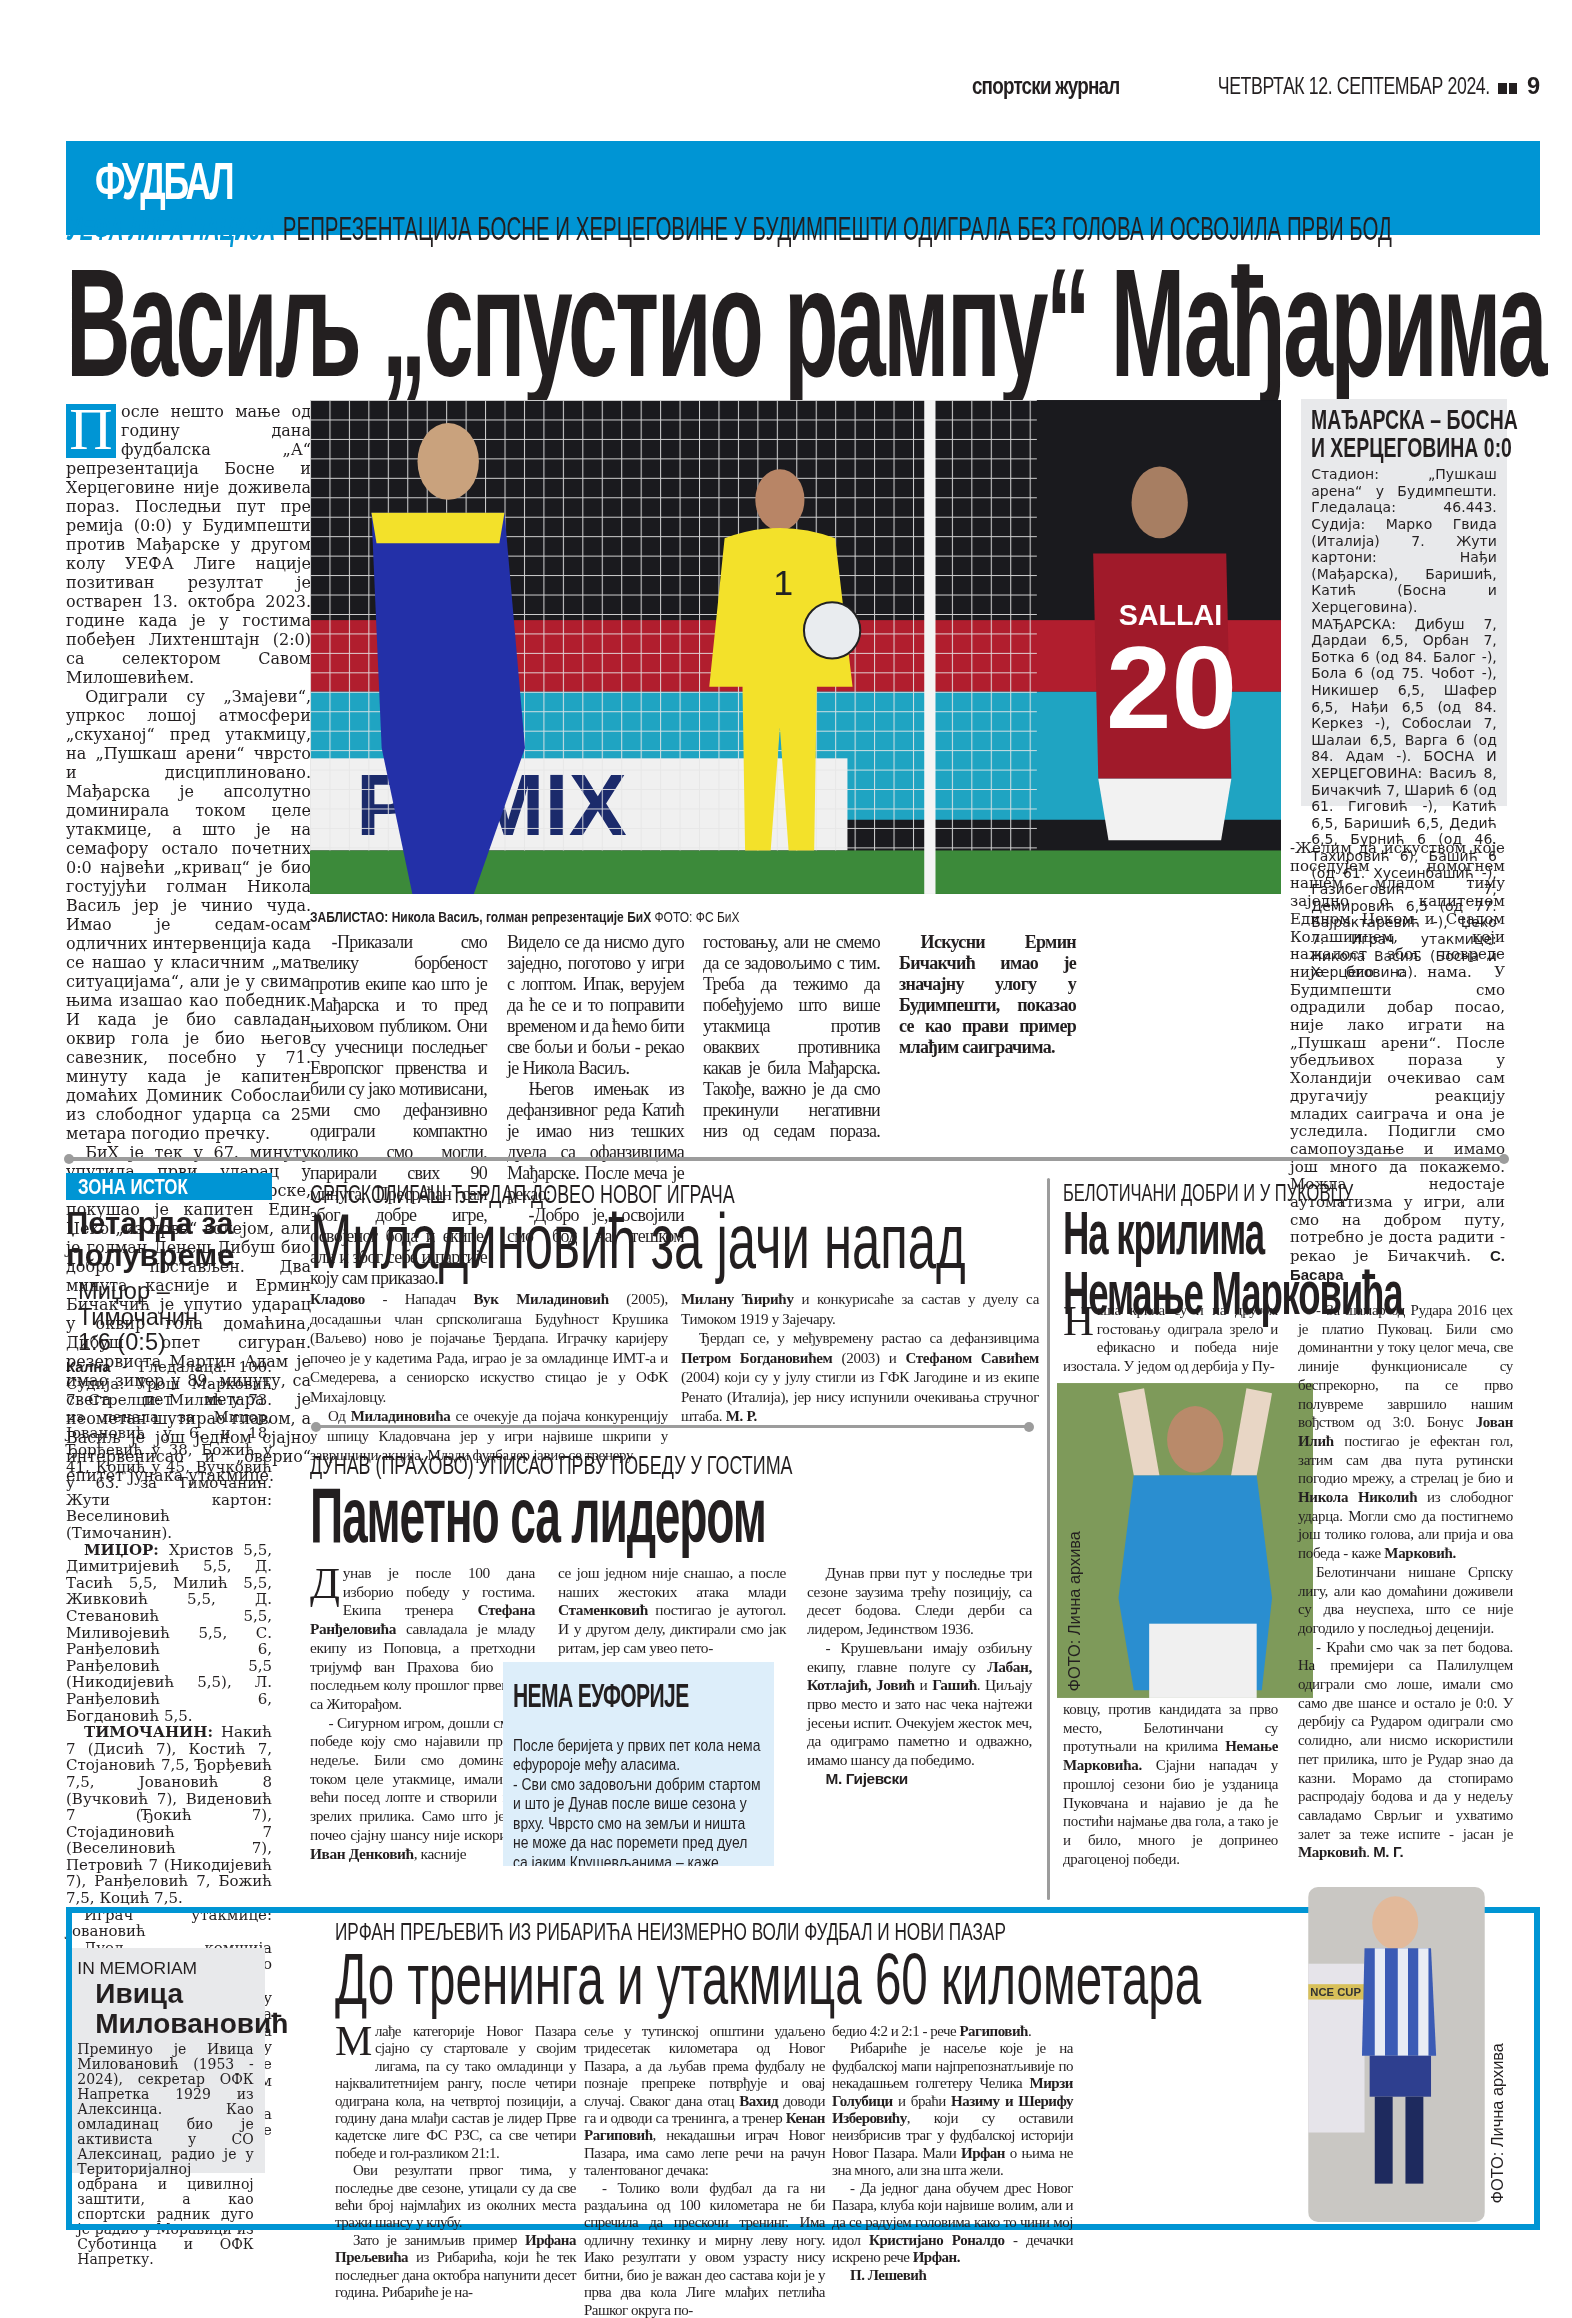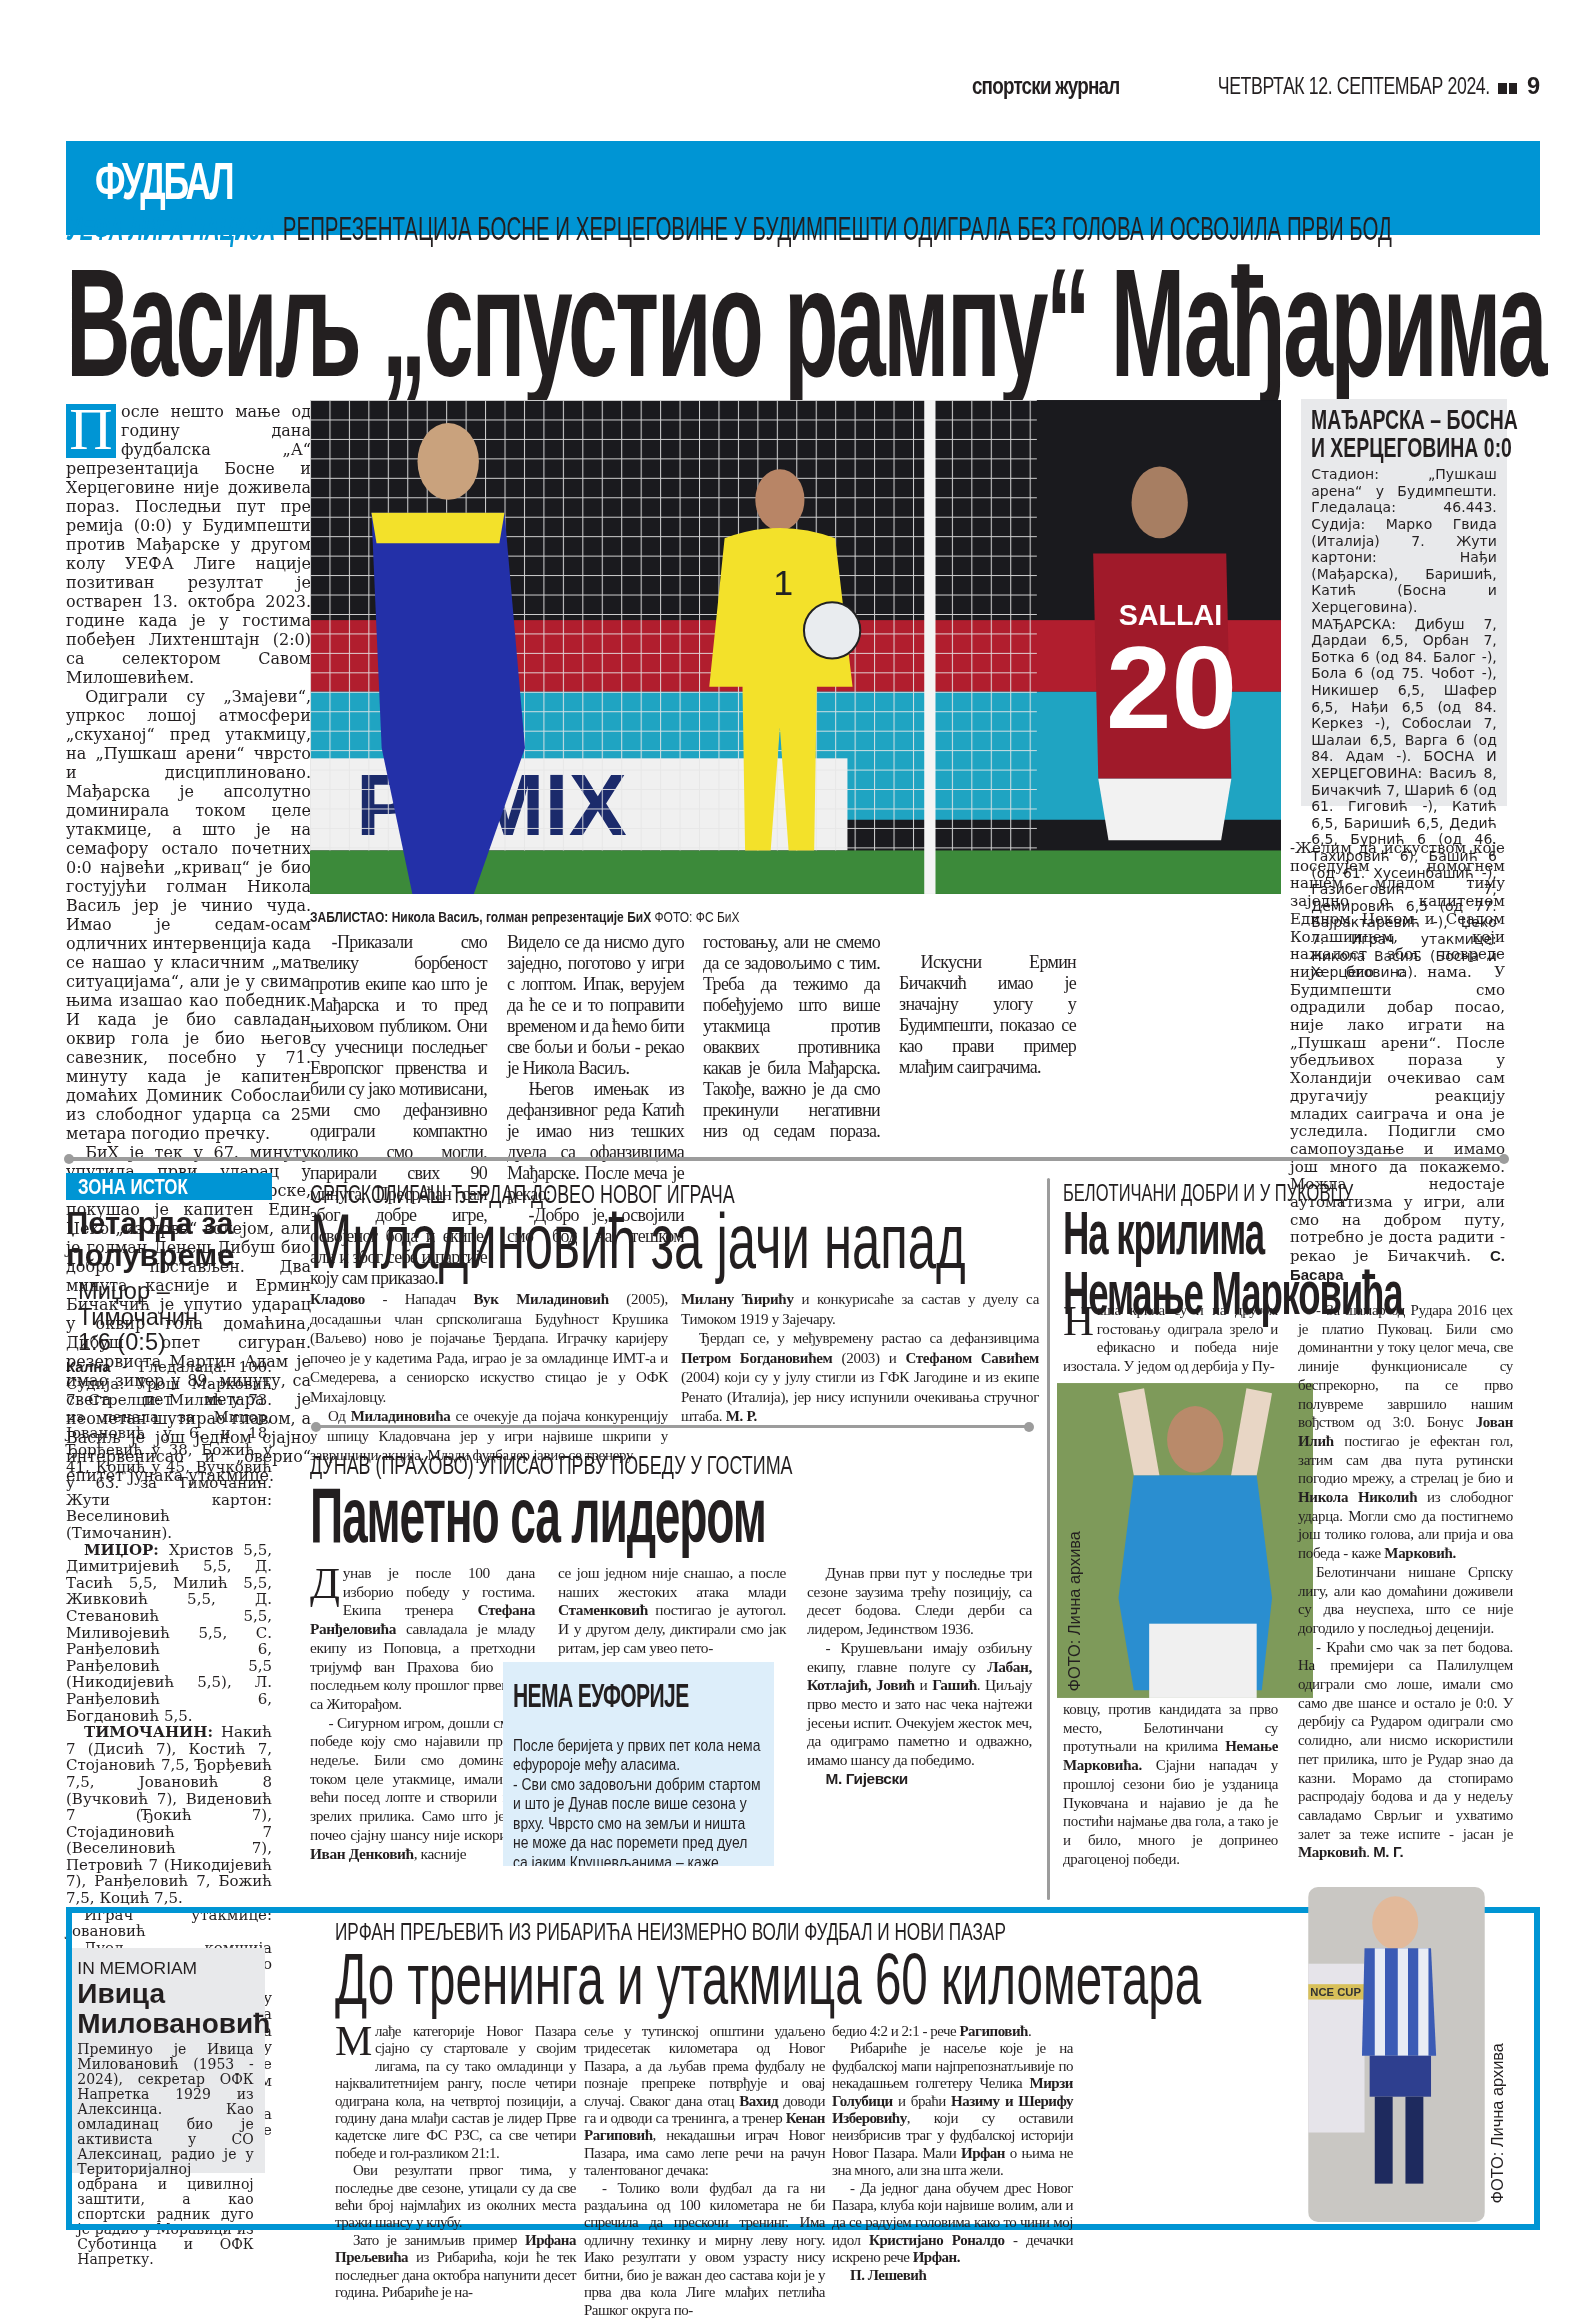--- a/index.html
+++ b/index.html
@@ -121,21 +121,21 @@
   <p>-Приказали смо велику борбеност против екипе као што је Мађарска и то пред њиховом публиком. Они су учесници последњег Европског првенства и били су јако мотивисани, ми смо дефанзивно одиграли компактно колико смо могли, парирали свих 90 минута. Пресрећан сам због добре игре, освојеног бода и екипе, али и због себе и партије коју сам приказао.</p>
 </div>
 <div class="abs col serif" style="left:507px;top:932px;width:177px;font-size:18px;line-height:21px;letter-spacing:-0.7px;">
   <p class="noi">Видело се да нисмо дуго заједно, поготово у игри с лоптом. Ипак, верујем да ће се и то поправити временом и да ћемо бити све бољи и бољи - рекао је Никола Васиљ.</p>
   <p>Његов имењак из дефанзивног реда Катић је имао низ тешких дуела са офанзивцима Мађарске. После меча је рекао:</p>
   <p style="max-height:42px;overflow:hidden;">-Добро је, освојили смо бод на тешком гостовању, али не смемо да се задовољимо с тим. Треба да тежимо да побеђујемо што више утакмица против оваквих противника какав је била Мађарска. Такође, важно је да смо прекинули негативни низ од седам пораза. Била је ово наша четврта утакмица са новим селектором и стручним штабом, имамо добру базу и на њој ћемо да градимо свој пут. Јако се радујем наредној утакмици против Немачке јер ћемо коначно играти пред нашим навијачима. Ствари које су биле добре настојаћемо да задржимо, а оне које нису поправимо. Верујем да је ово почетак једног доброг и позитивног низа.</p>
 </div>
 <div class="abs col serif" style="left:703px;top:932px;width:177px;font-size:18px;line-height:21px;letter-spacing:-0.7px;overflow:hidden;height:210px;">
   <p class="noi" style="margin-top:-42px;">-Добро је, освојили смо бод на тешком гостовању, али не смемо да се задовољимо с тим. Треба да тежимо да побеђујемо што више утакмица против оваквих противника какав је била Мађарска. Такође, важно је да смо прекинули негативни низ од седам пораза. Била је ово наша четврта утакмица са новим селектором и стручним штабом, имамо добру базу и на њој ћемо да градимо свој пут. Јако се радујем наредној утакмици против Немачке јер ћемо коначно играти пред нашим навијачима. Ствари које су биле добре настојаћемо да задржимо, а оне које нису поправимо. Верујем да је ово почетак једног доброг и позитивног низа.</p>
 </div>
-<div class="abs col serif" style="left:899px;top:952px;width:177px;font-size:18px;line-height:21px;letter-spacing:-0.7px;">
+<div class="abs col serif" style="left:899px;top:932px;width:177px;font-size:18px;line-height:21px;letter-spacing:-0.7px;font-weight:bold;">
   <p>Искусни Ермин Бичакчић имао је значајну улогу у Будимпешти, показао се као прави пример млађим саиграчима.</p>
 </div>
 <div class="abs col" style="left:1290px;top:840px;width:215px;font-size:15px;line-height:17.7px;">
   <p style="display:inline;">-Желим да искуством које поседујем помогнем нашем младом тиму заједно с капитеном Едином Џеком и Сеадом Колашинцем, који нажалост због повреде није био с нама. У Будимпешти смо одрадили добар посао, није лако играти на „Пушкаш арени“. После убедљивох пораза у Холандији очекивао сам другачију реакцију младих саиграча и она је уследила. Подигли смо самопоуздање и имамо још много да покажемо. Можда недостаје аутоматизма у игри, али смо на добром путу, потребно је доста радити - рекао је Бичакчић.</p>
   <b class="sans">С. Басара</b>
 </div>
 
 <div class="abs rule" style="left:66px;top:1157px;width:1441px;"></div>
 
 <div class="abs zone-tag">
@@ -156,21 +156,21 @@
     <p>Играч утакмице: Јовановић</p>
     <p>Дуел комшија заслужено је припао Тимочанину.</p>
     <p>Стрелци гостију у првом делу пет пута погодили су мрежу иза немоћног Христова, а у наставку су се задовољили само једним голом.</p>
     <p>Почасни гол за домаћине постигао је Милић из пенала.</p>
     <p><b class="sans">М. Ђоровић</b></p>
   </div>
 </div>
 
 <div class="abs memoriam" style="left:66px;top:1948px;width:199px;height:225px;padding:10.2px 11.3px;box-sizing:border-box;">
   <div class="sans" style="font-size:17.4px;">IN MEMORIAM</div>
-  <div class="sans" style="font-weight:bold;font-size:28px;line-height:30px;">
+  <div class="sans" style="font-weight:bold;font-size:28px;line-height:30px;margin-left:18px;">
     <div>Ивица</div>
       <div>Миловановић</div>
   </div>
   <div class="zcol" style="font-size:14px;line-height:15px;margin-top:3.1px;">Преминуо је Ивица Миловановић (1953 - 2024), секретар ОФК Напретка 1929 из Алексинца. Као омладинац био је активиста у СО Алексинац, радио је у Територијалној одбрана и цивилној заштити, а као спортски радник дуго је радио у Моравици из Суботинца и ОФК Напретку.</div>
 </div>
 
 <div class="abs subkicker" style="left:310px;top:1180px;">СРПСКОЛИГАШ ЂЕРДАП ДОВЕО НОВОГ ИГРАЧА</div>
 <div class="abs subhead-light" style="left:310px;top:1203px;">Миладиновић за јачи напад</div>
 <div class="abs narrowcol" style="left:310px;top:1290px;width:358px;font-size:15px;line-height:19.5px;letter-spacing:-0.3px;">
   <p style="text-indent:0;"><b>Кладово</b><span> - Нападач </span><b>Вук Миладиновић</b><span> (2005), досадашњи члан српсколигаша Будућност Крушика (Ваљево) ново је појачање Ђердапа. Играчку каријеру почео је у кадетима Рада, играо је за омладинце ИМТ-а и Смедерева, а сениорско искуство стицао је у ОФК Михајловцу.</span></p>

